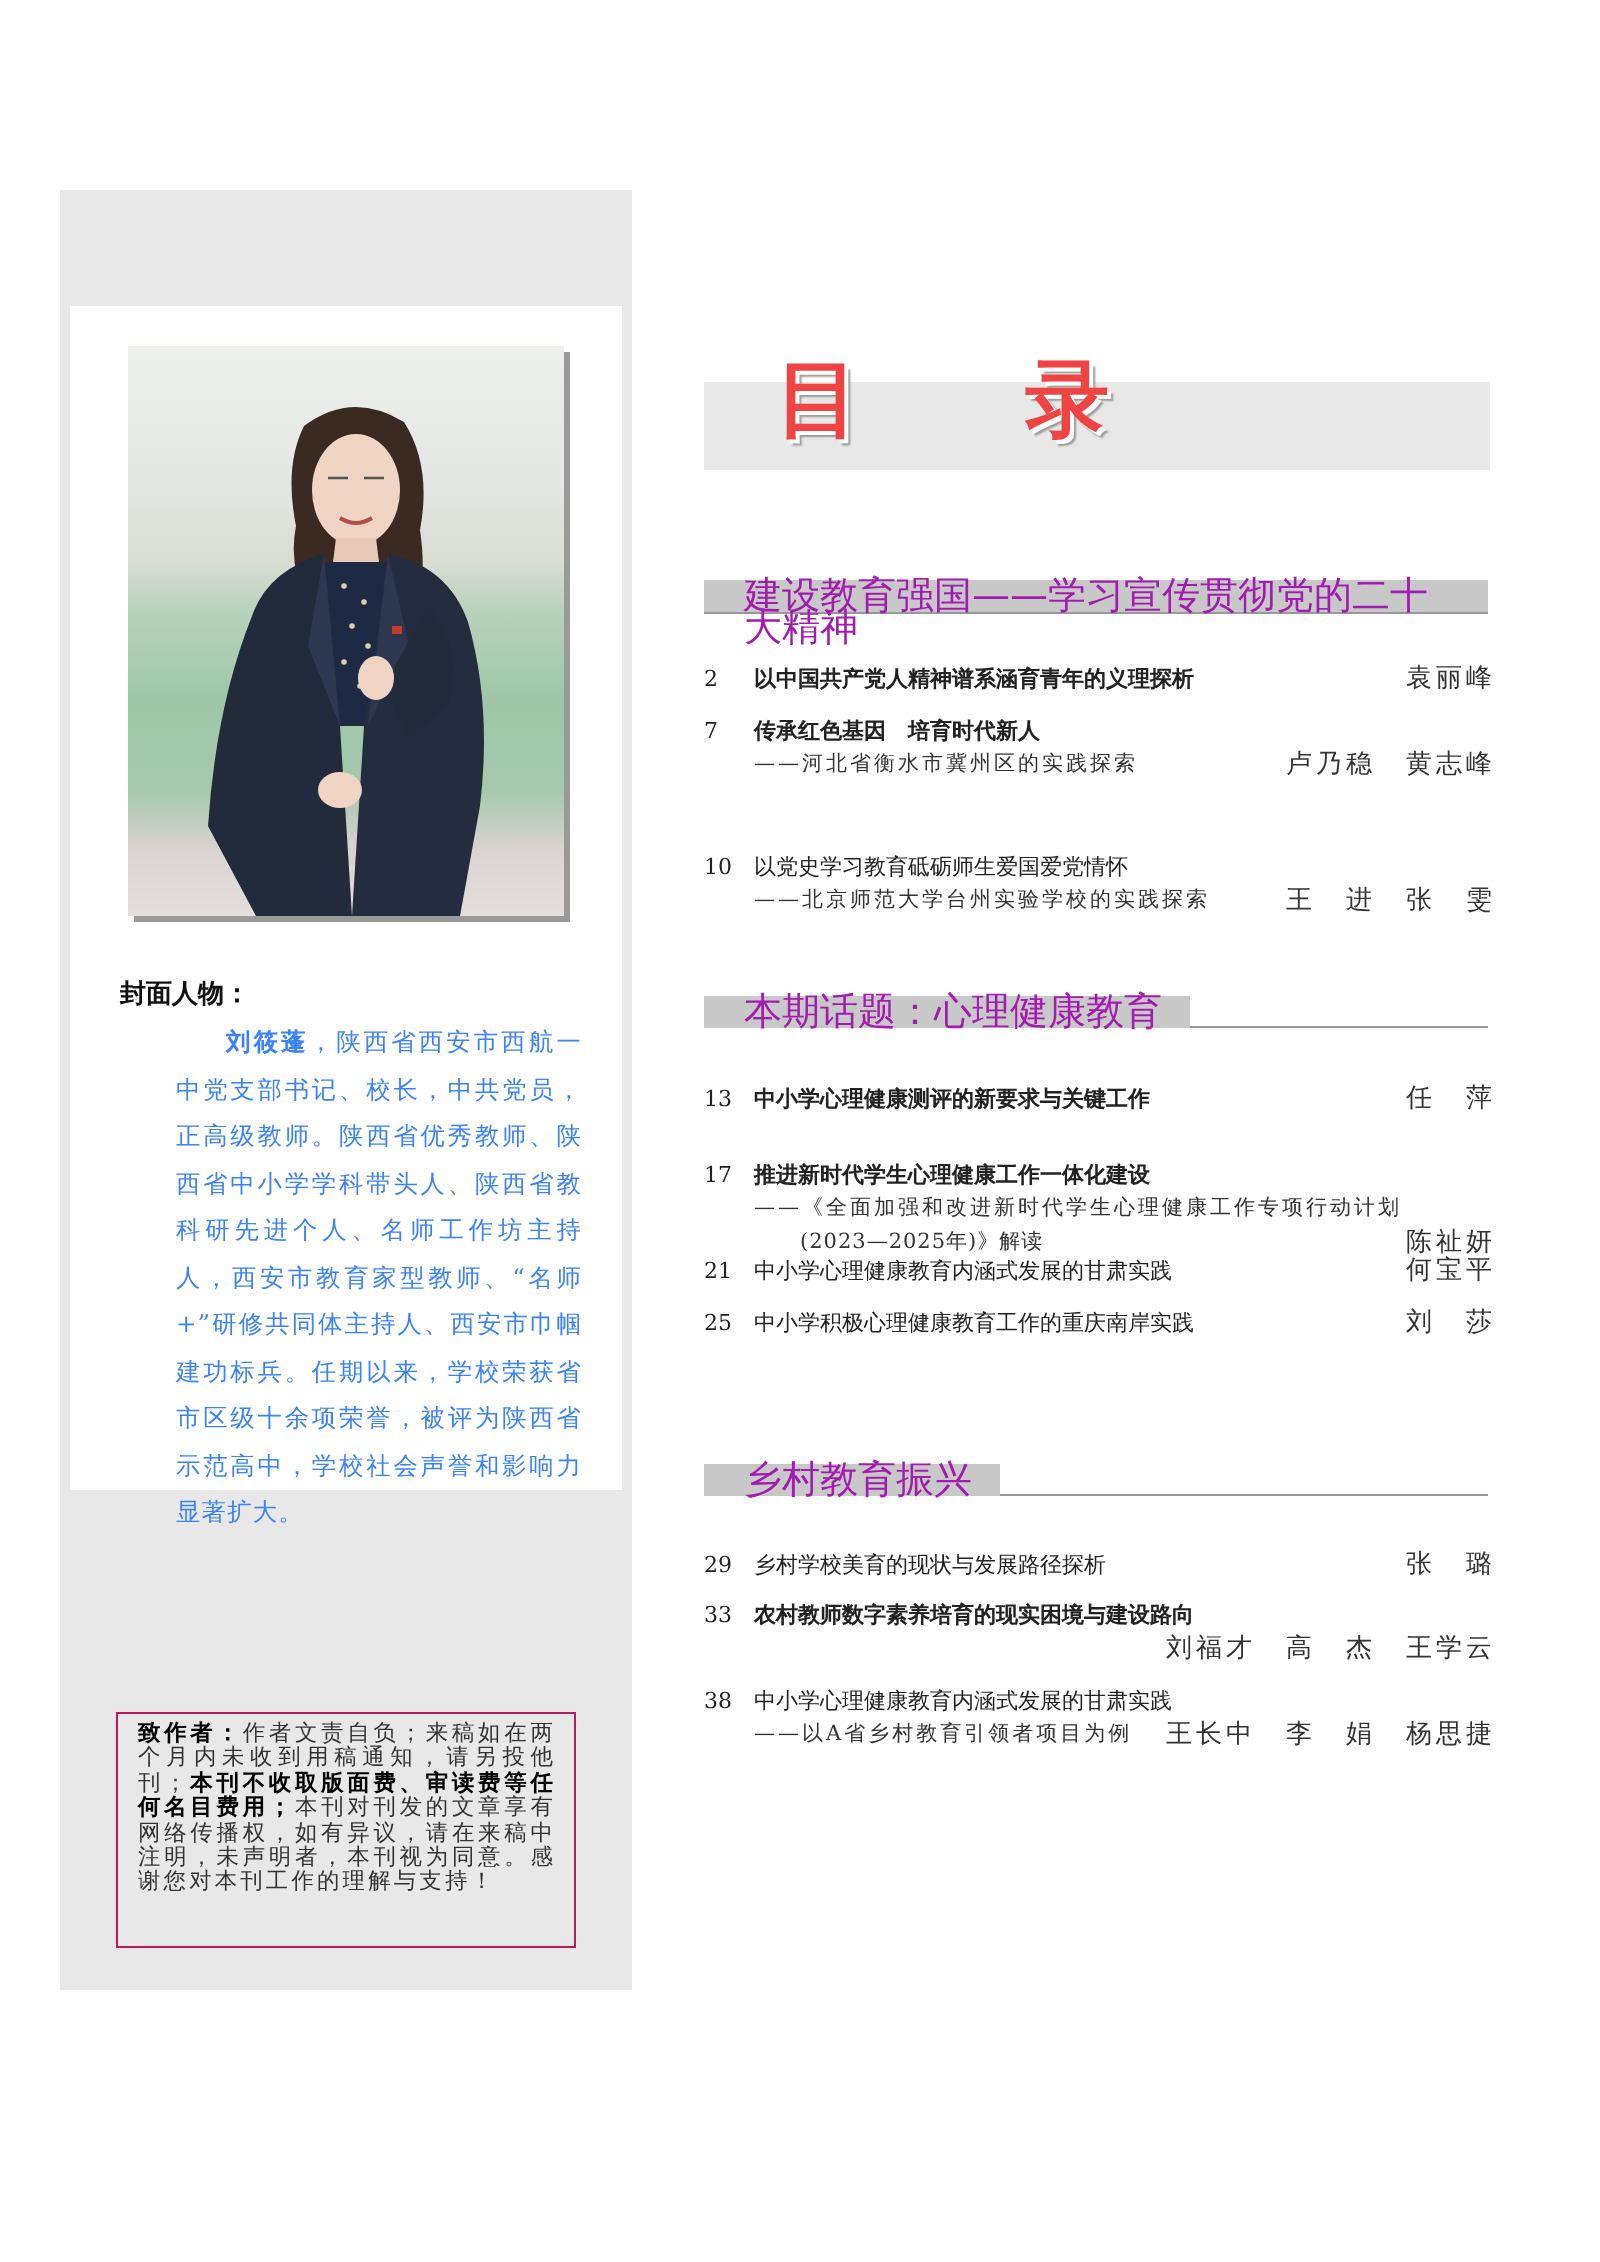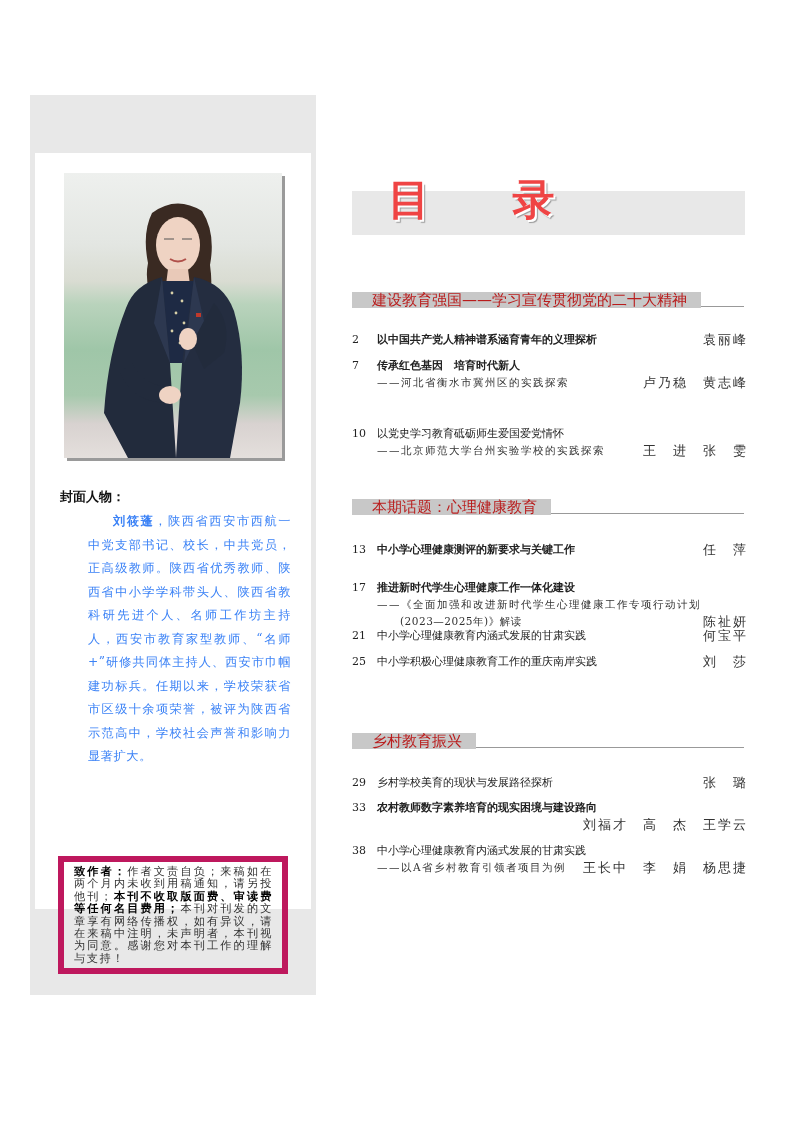--- a/index.html
+++ b/index.html
@@ -5,21 +5,21 @@
     * { margin: 0; padding: 0; box-sizing: border-box; }
     html, body { width: 800px; height: 1131px; background: #ffffff; overflow: hidden; }
     body { position: relative; font-family: "DejaVu Serif", serif; color: #222; }
 
     
     .left-panel {
       position: absolute; left: 30px; top: 95px; width: 286px; height: 900px;
       background: #e8e8e8;
     }
     .left-inner {
-      position: absolute; left: 5px; top: 58px; width: 276px; height: 756px;
+      position: absolute; left: 5px; top: 58px; width: 276px; height: 592px;
       background: #ffffff;
     }
     .photo-frame {
       position: absolute; left: 29px; top: 20px; width: 218px; height: 285px;
       box-shadow: 3px 3px 0 #9a9a9a;
       overflow: hidden;
       background: linear-gradient(180deg, #eef0ee 0%, #e3e6e2 25%, #d9dcd2 38%, #b9d3bc 46%, #9fc6a8 62%, #a7c9ad 78%, #d8d2d0 88%, #e4dfdc 100%);
     }
     .photo-frame svg { position: absolute; left: 0; top: 0; }
 
@@ -30,21 +30,21 @@
     .cover-bio {
       position: absolute; left: 53px; top: 357px; width: 203px;
       font-size: 12.2px; line-height: 23.5px; color: #3b82f6; text-align: justify;
       letter-spacing: 0.6px;
     }
     .cover-bio .name { font-weight: bold; }
     .cover-bio .indent { display: inline-block; width: 24px; }
 
     .notice-box {
       position: absolute; left: 23px; top: 703px; width: 230px; height: 118px;
-      border: 6px solid #be185d; padding: 4px 9px 4px 10px;
+      border: 1px solid #be185d; padding: 4px 9px 4px 10px;
       font-size: 11.2px; line-height: 12.4px; color: #333;
       text-align: justify; letter-spacing: 1.6px;
     }
     .notice-box b { color: #000; font-family: "DejaVu Sans", sans-serif; }
 
     
     .title-bar {
       position: absolute; left: 352px; top: 191px; width: 393px; height: 44px;
       background: #e8e8e8;
     }
@@ -54,21 +54,21 @@
       letter-spacing: 34px;
       text-shadow: 2px 2px 0 #ffffff, 3px 3px 1px #999;
     }
 
     .section-header {
       position: absolute; left: 352px; width: 392px; height: 17px;
       border-bottom: 1px solid #999;
     }
     .section-header .label {
       display: inline-block; height: 16px; background: #c8c8c8;
-      font-family: "DejaVu Sans", sans-serif; font-size: 15px; line-height: 16px; color: #b91c1c;
+      font-family: "DejaVu Sans", sans-serif; font-size: 19px; line-height: 16px; color: #a21caf;
       padding: 0 14px 0 20px;
     }
 
     .toc-entry { position: absolute; left: 352px; width: 396px; font-size: 11.5px; color: #222; }
     .toc-line { position: relative; height: 17px; line-height: 17px; white-space: nowrap; }
     .toc-page { position: absolute; left: 0; width: 22px; font-size: 11px; }
     .toc-title { position: absolute; left: 25px; }
     .toc-title.bold { font-family: "DejaVu Sans", sans-serif; font-weight: bold; font-size: 11px; }
     .toc-title.plain { font-family: "DejaVu Sans", sans-serif; font-size: 11px; }
     .toc-sub { position: absolute; left: 25px; font-size: 10.5px; letter-spacing: 1.5px; color: #333; }

